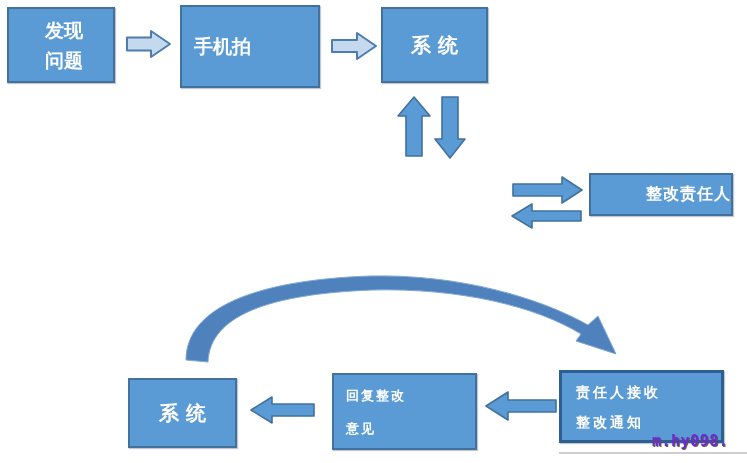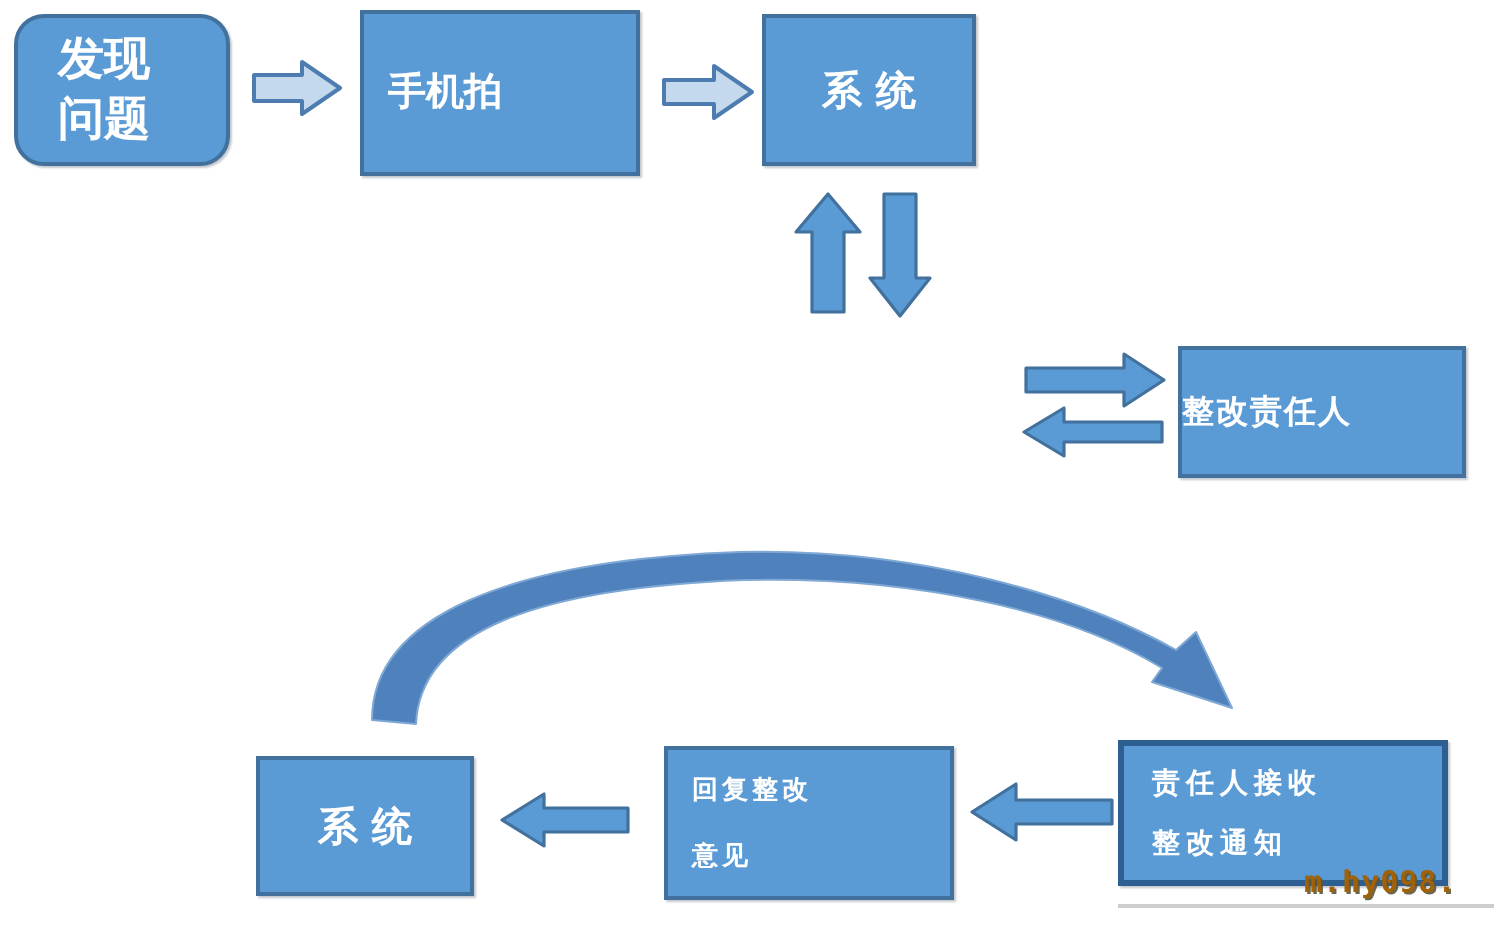--- a/index.html
+++ b/index.html
@@ -15,32 +15,32 @@
   .solid-arrow{fill:#5b9bd5;stroke:#41719c;stroke-width:1.6;stroke-linejoin:round;}
   .curve-arrow{fill:#4f81bd;stroke:#7fa8d4;stroke-width:1;stroke-linejoin:round;}
   .node{
     position:absolute;box-sizing:border-box;z-index:2;
     background:#5b9bd5;border:2px solid #41719c;
     color:#ffffff;font-weight:bold;
     display:flex;flex-direction:column;justify-content:center;
     box-shadow:1px 1px 1px rgba(100,110,125,.38);
   }
   .node .ln{white-space:pre;}
-  .n1{left:7px;top:7px;width:108px;height:76px;padding-left:20px;font-size:23px;line-height:30px;border-radius:15px;}
+  .n1{left:7px;top:7px;width:108px;height:76px;padding-left:36px;font-size:19px;line-height:30px;}
   .n2{left:180px;top:5px;width:140px;height:83px;padding-left:12px;font-size:19px;line-height:31px;}
   .n3{left:381px;top:7px;width:107px;height:76px;align-items:center;font-size:20px;}
   .n4{left:348px;top:160px;width:148px;height:95px;align-items:center;font-size:20px;letter-spacing:2px;line-height:37px;}
-  .n5{left:589px;top:173px;width:144px;height:66px;align-items:flex-start;font-size:16px;letter-spacing:1px;}
+  .n5{left:589px;top:173px;width:144px;height:43px;align-items:flex-end;font-size:16px;letter-spacing:1px;}
   .n6{left:128px;top:378px;width:109px;height:70px;align-items:center;font-size:20px;}
   .n7{left:332px;top:373px;width:145px;height:77px;padding-left:12px;font-size:13px;letter-spacing:2px;line-height:33px;}
   .n8{left:559px;top:370px;width:165px;height:73px;padding-left:14px;font-size:14px;letter-spacing:3px;line-height:30px;border-width:3px;border-color:#2e5f93;}
   .watermark{
     position:absolute;left:652px;top:432px;z-index:4;
     font-family:"DejaVu Sans Mono","Liberation Mono",monospace;
-    font-size:15px;font-weight:bold;color:#a16207;
+    font-size:15px;font-weight:bold;color:#6d28d9;
     text-shadow:1px 1px 0 rgba(90,85,60,.9);
     letter-spacing:.5px;
     text-align:center;
   }
   .shadow-line{
     position:absolute;left:559px;top:452px;width:188px;height:2px;
     background:#adadad;opacity:.6;z-index:0;
   }
 </style>
 </head>

